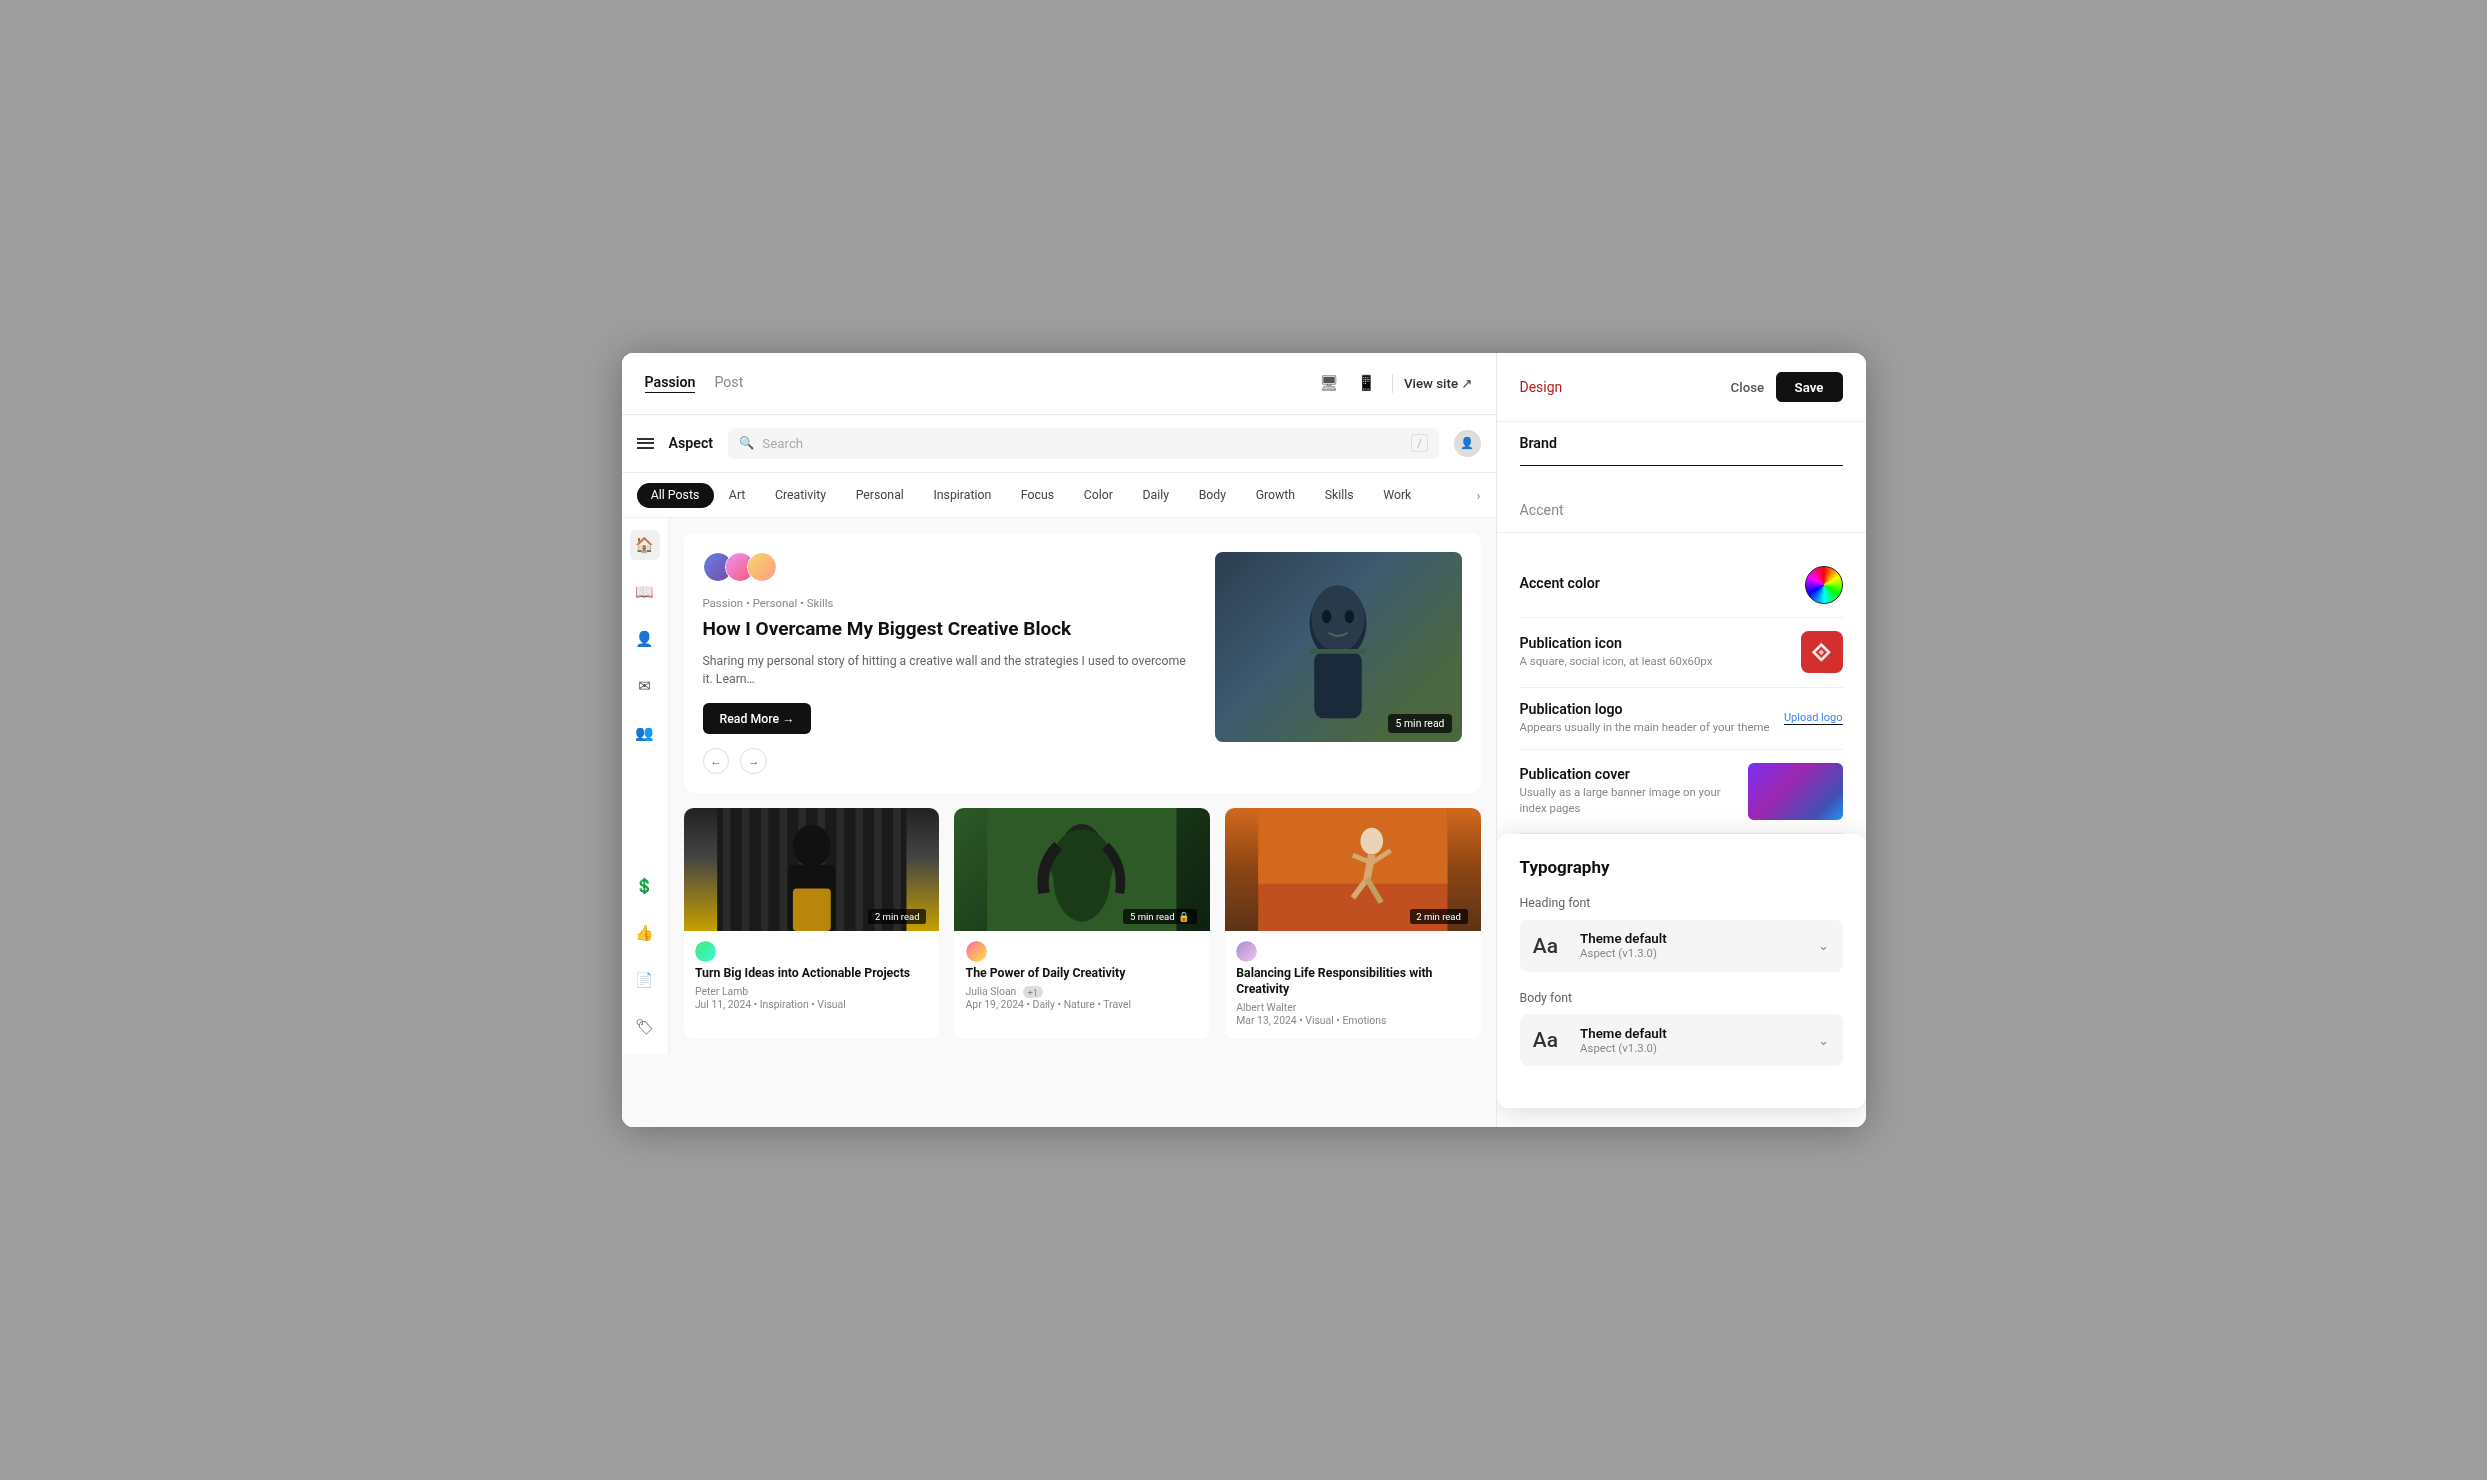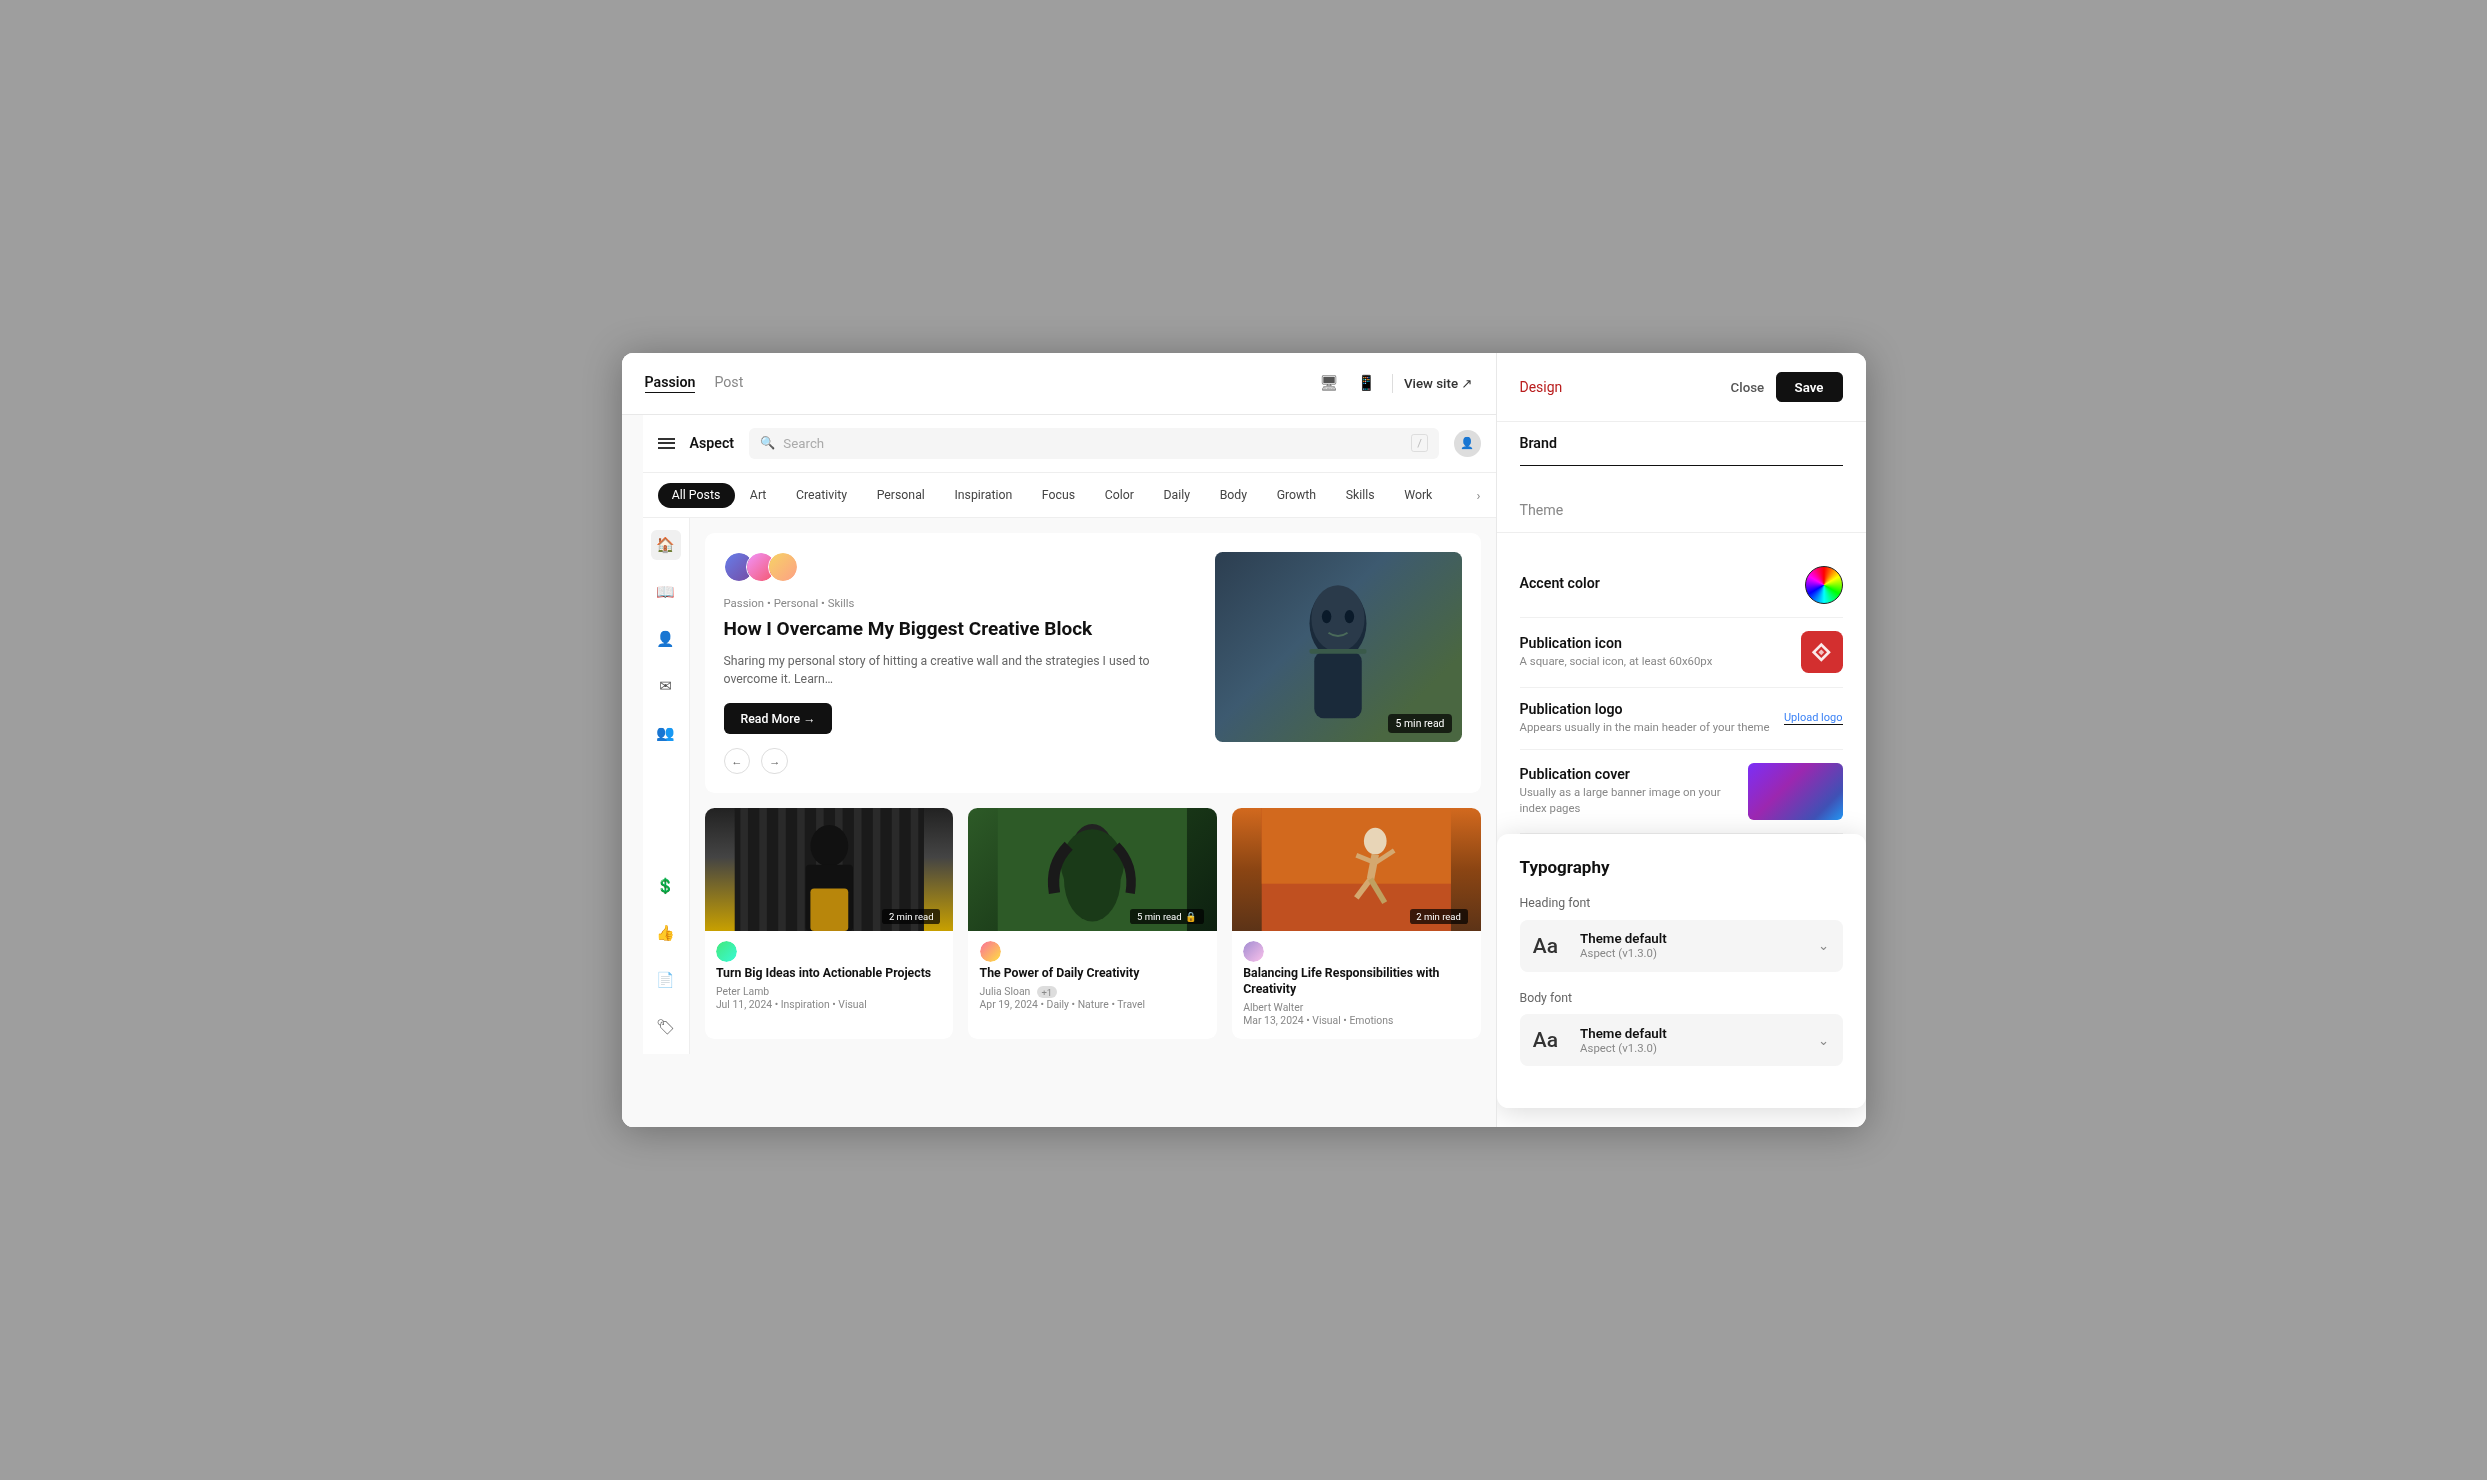--- a/index.html
+++ b/index.html
@@ -91,21 +91,20 @@
       color: #333;
       cursor: pointer;
       font-weight: 500;
     }
 
     
     .site-content {
       background: #f9f9f9;
       flex: 1;
       overflow: hidden;
-      padding-left: 21px;
     }
 
     
     .site-nav {
       background: #fff;
       display: flex;
       align-items: center;
       padding: 13.3px 15px;
       gap: 15px;
       border-bottom: 0.9px solid #eee;
@@ -908,21 +907,21 @@
   <div class="design-panel">
 
     <div class="design-header">
       <span class="design-title">Design</span>
       <span class="close-btn">Close</span>
       <span class="save-btn">Save</span>
     </div>
 
     <div class="design-tabs">
       <span class="design-tab active">Brand</span>
-      <span class="design-tab">Theme</span>
+      <span class="design-tab">Accent</span>
     </div>
 
     <div class="design-content">
 
       <div class="design-row">
         <div class="design-row-left">
           <div class="design-row-label">Accent color</div>
         </div>
         <div class="accent-color-circle"></div>
       </div>

